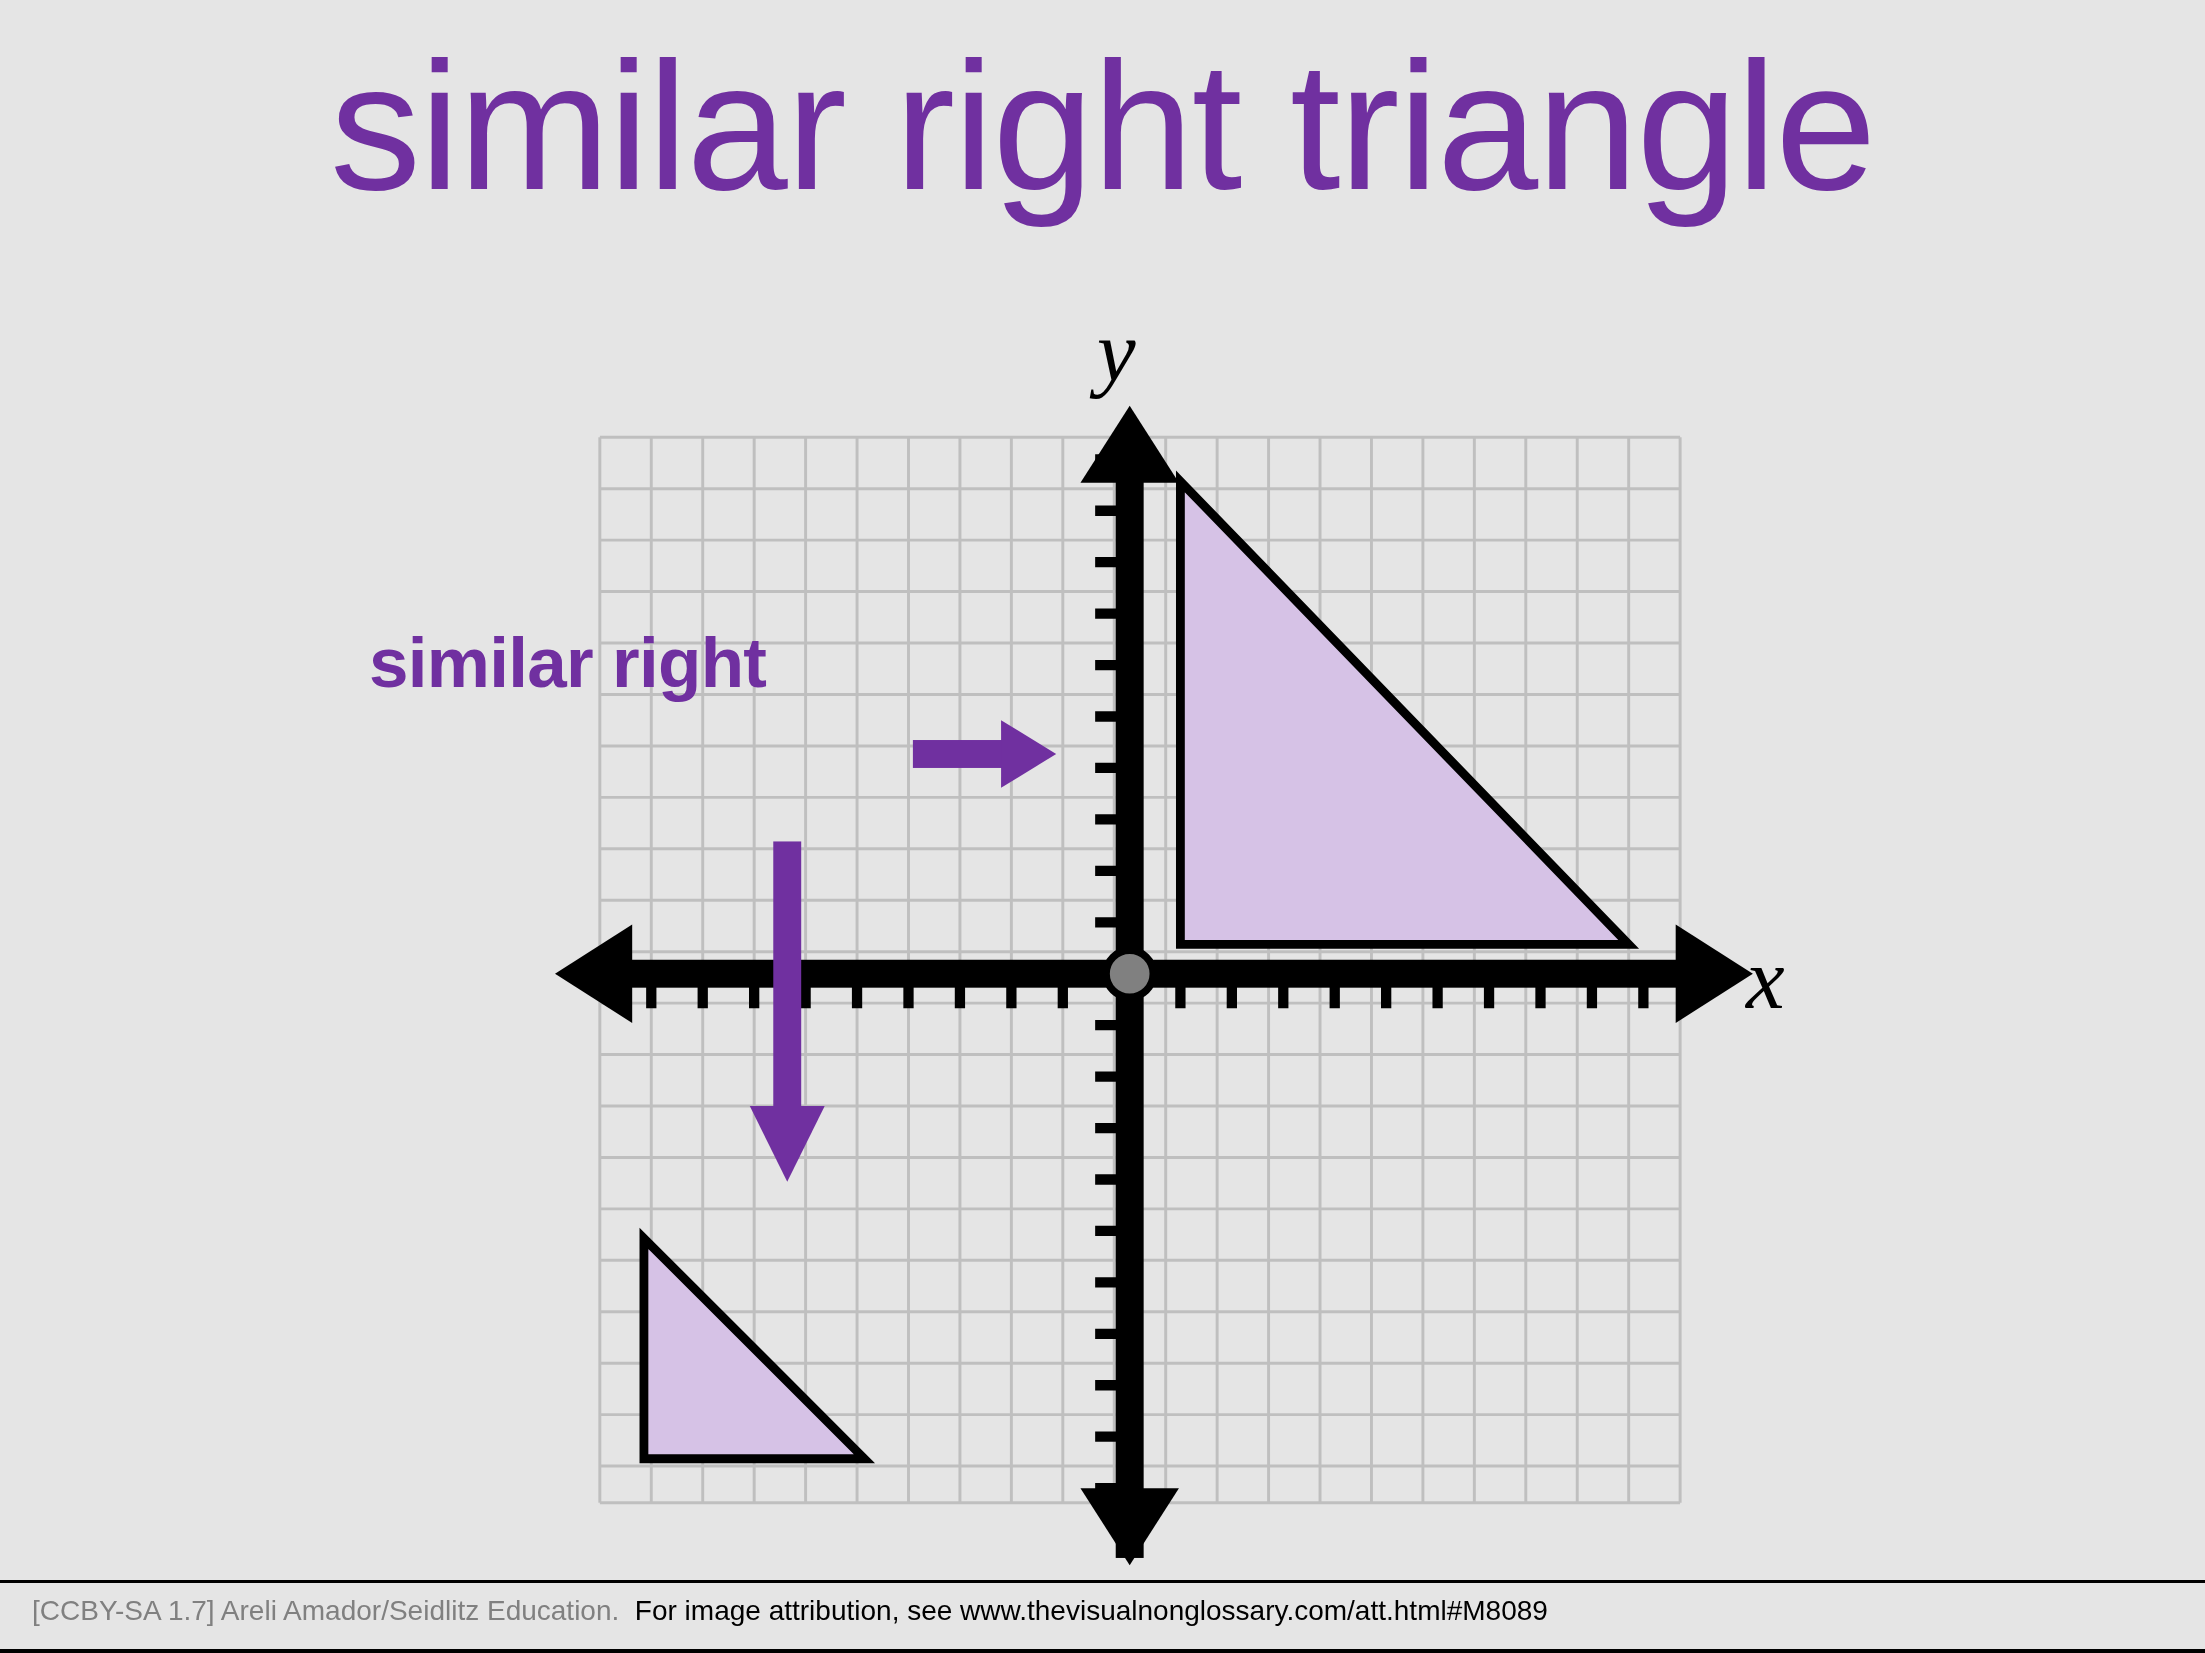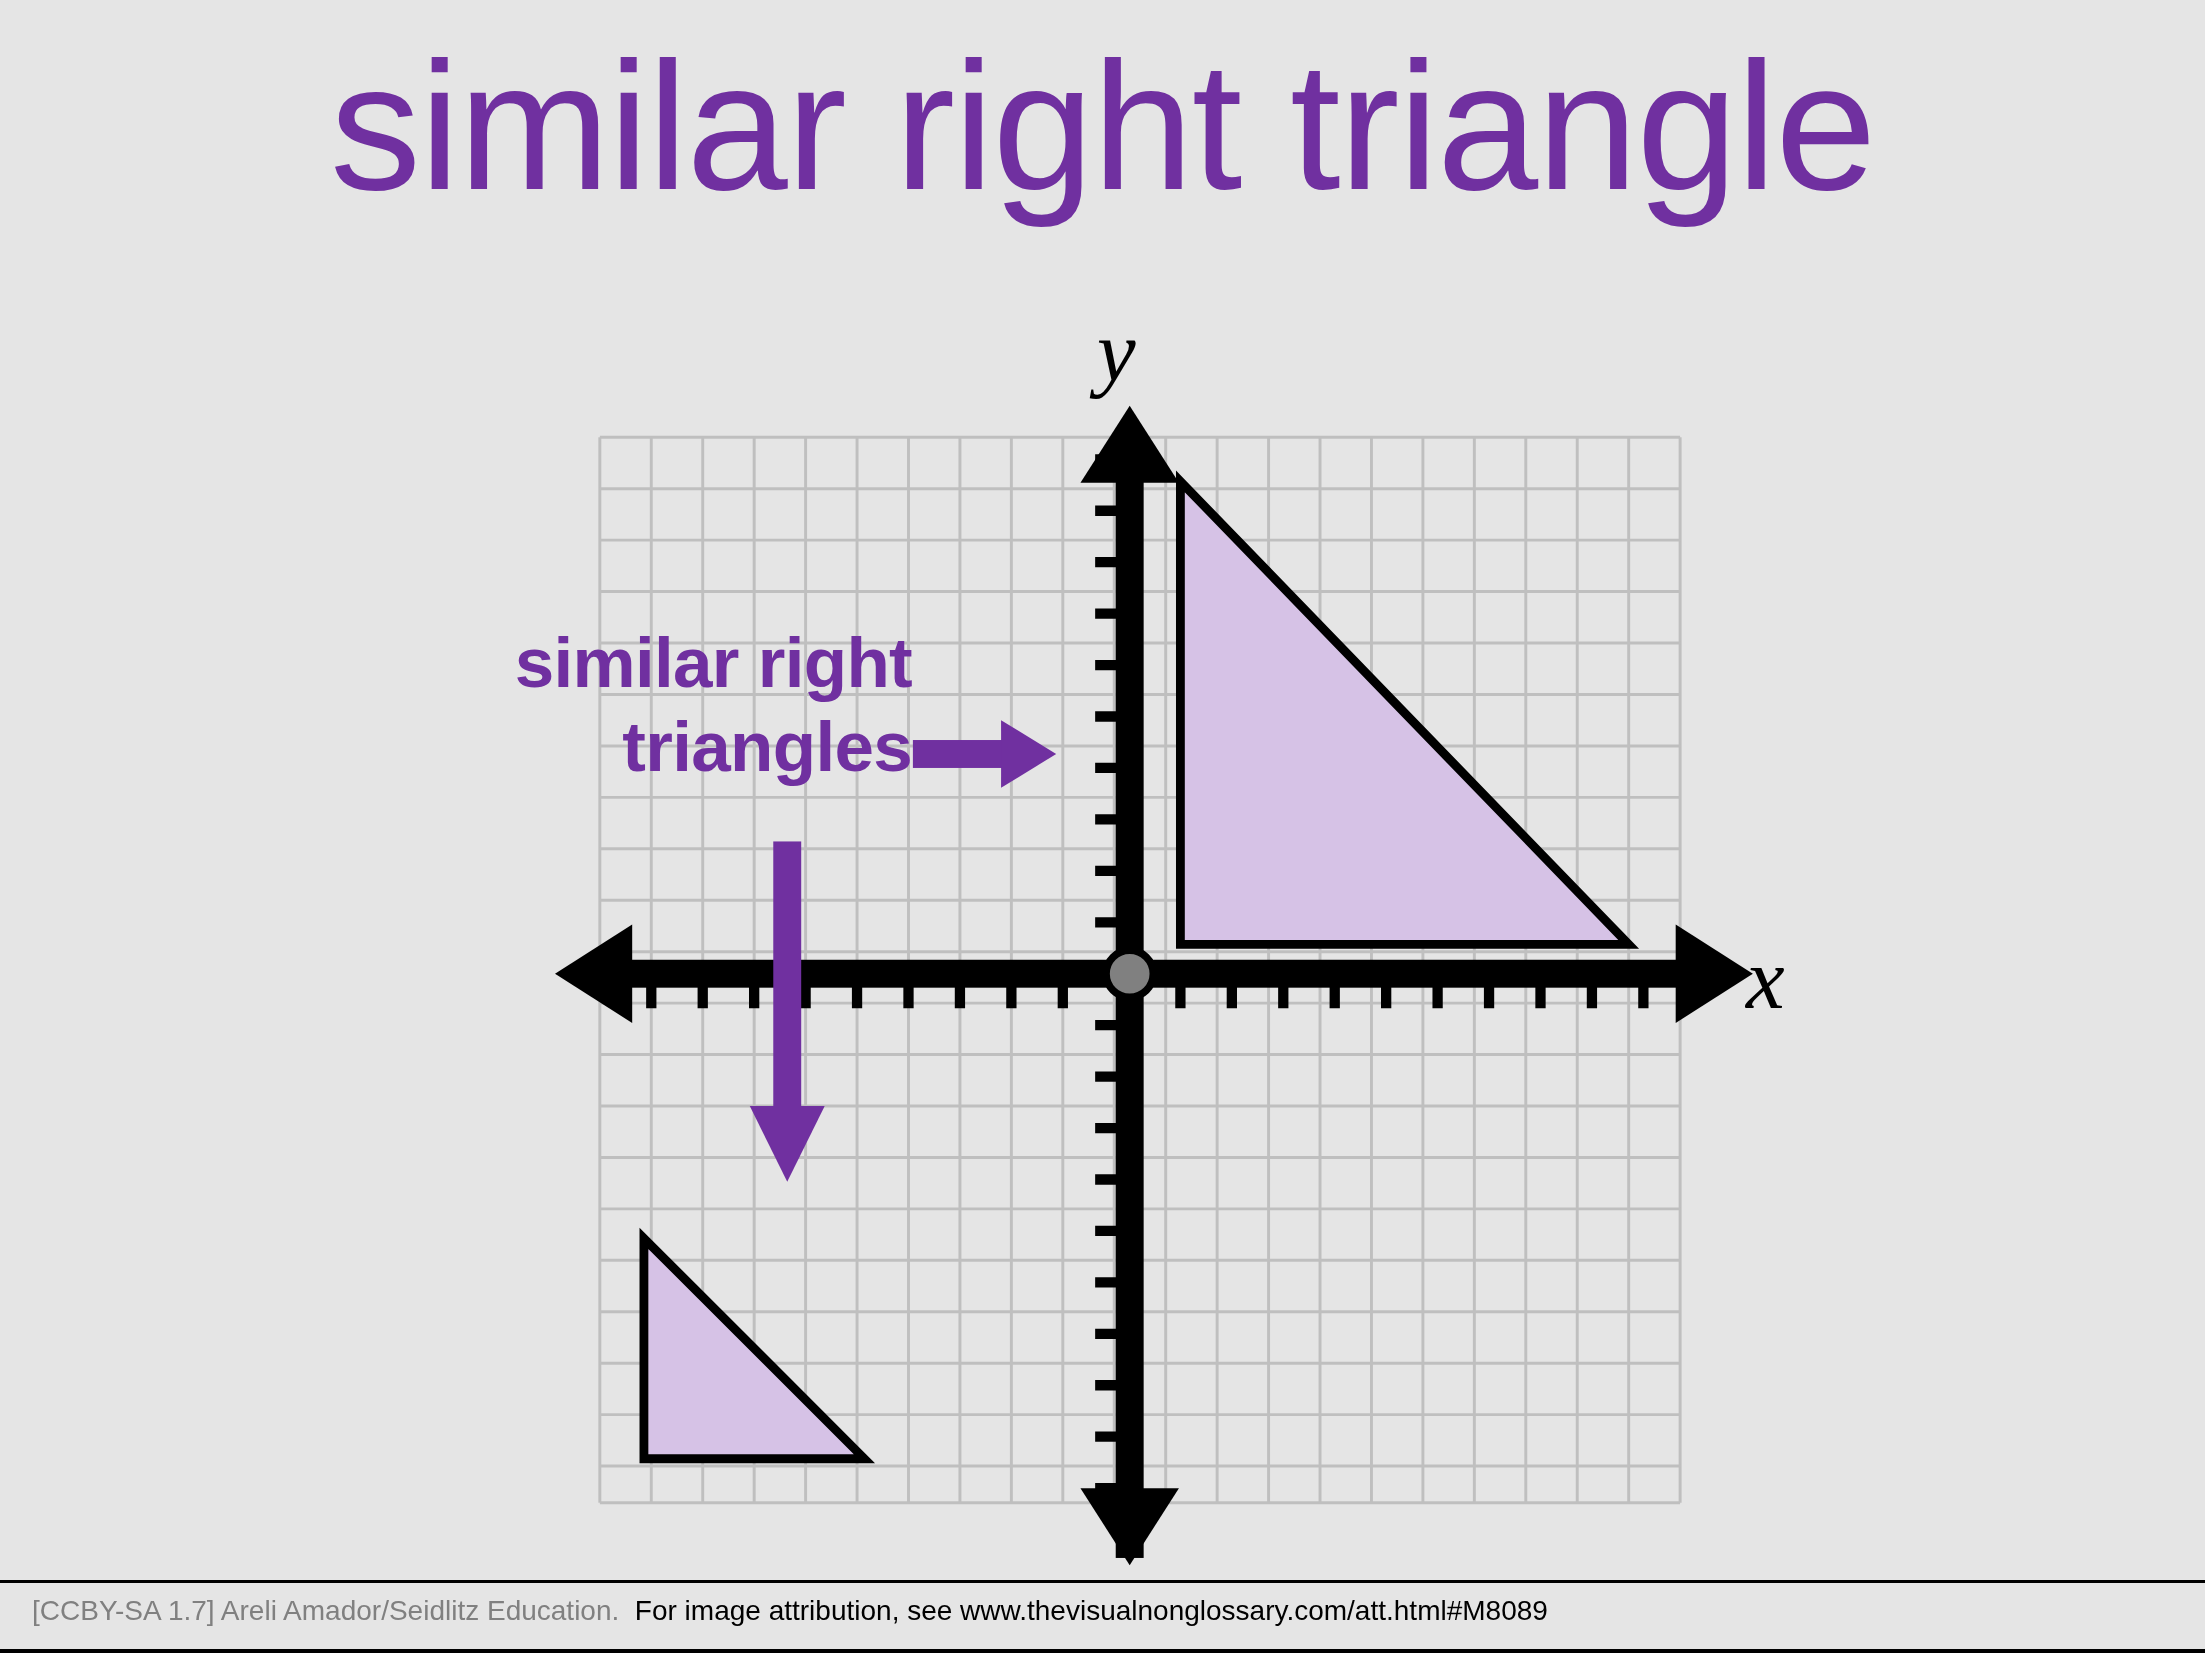--- a/index.html
+++ b/index.html
@@ -39,24 +39,24 @@
     height: 1580px;
   }
   #figure-svg {
     position: absolute;
     left: 0;
     top: 0;
   }
   
   #callout-label {
     position: absolute;
-    left: 339px;
+    left: 369px;
     top: 621px;
     width: 573px;
-    text-align: right;
+    text-align: left;
     font-family: "Liberation Sans", sans-serif;
     font-weight: 700;
     font-size: 71px;
     line-height: 1.18;
     color: #7030A0;
     letter-spacing: -0.7px;
   }
   #callout-label .cl-line { display: block; white-space: nowrap; }
   
   .axis-letter {
@@ -228,21 +228,20 @@
         <rect x="1052" y="1145" width="38" height="375" fill="#7030A0"></rect>
         <polygon points="1071,1608 1020,1505 1122,1505" fill="#7030A0"></polygon>
       </g>
     </svg>
 
     <div id="y-letter" class="axis-letter">y</div>
     <div id="x-letter" class="axis-letter">x</div>
 
     <div id="callout-label">
       <span class="cl-line">similar right</span>
-      <span class="cl-line">triangles</span>
     </div>
   </div>
 
   <div id="footer-rule"></div>
   <div id="footer">
     <span class="attrib-credit">[CCBY-SA 1.7] Areli Amador/Seidlitz Education.</span><span class="attrib-note">&nbsp;&nbsp;</span><span class="attrib-note">For image attribution, see www.thevisualnonglossary.com/att.html#M8089</span>
   </div>
   <div id="footer-bottom-rule"></div>
 
 </div>

